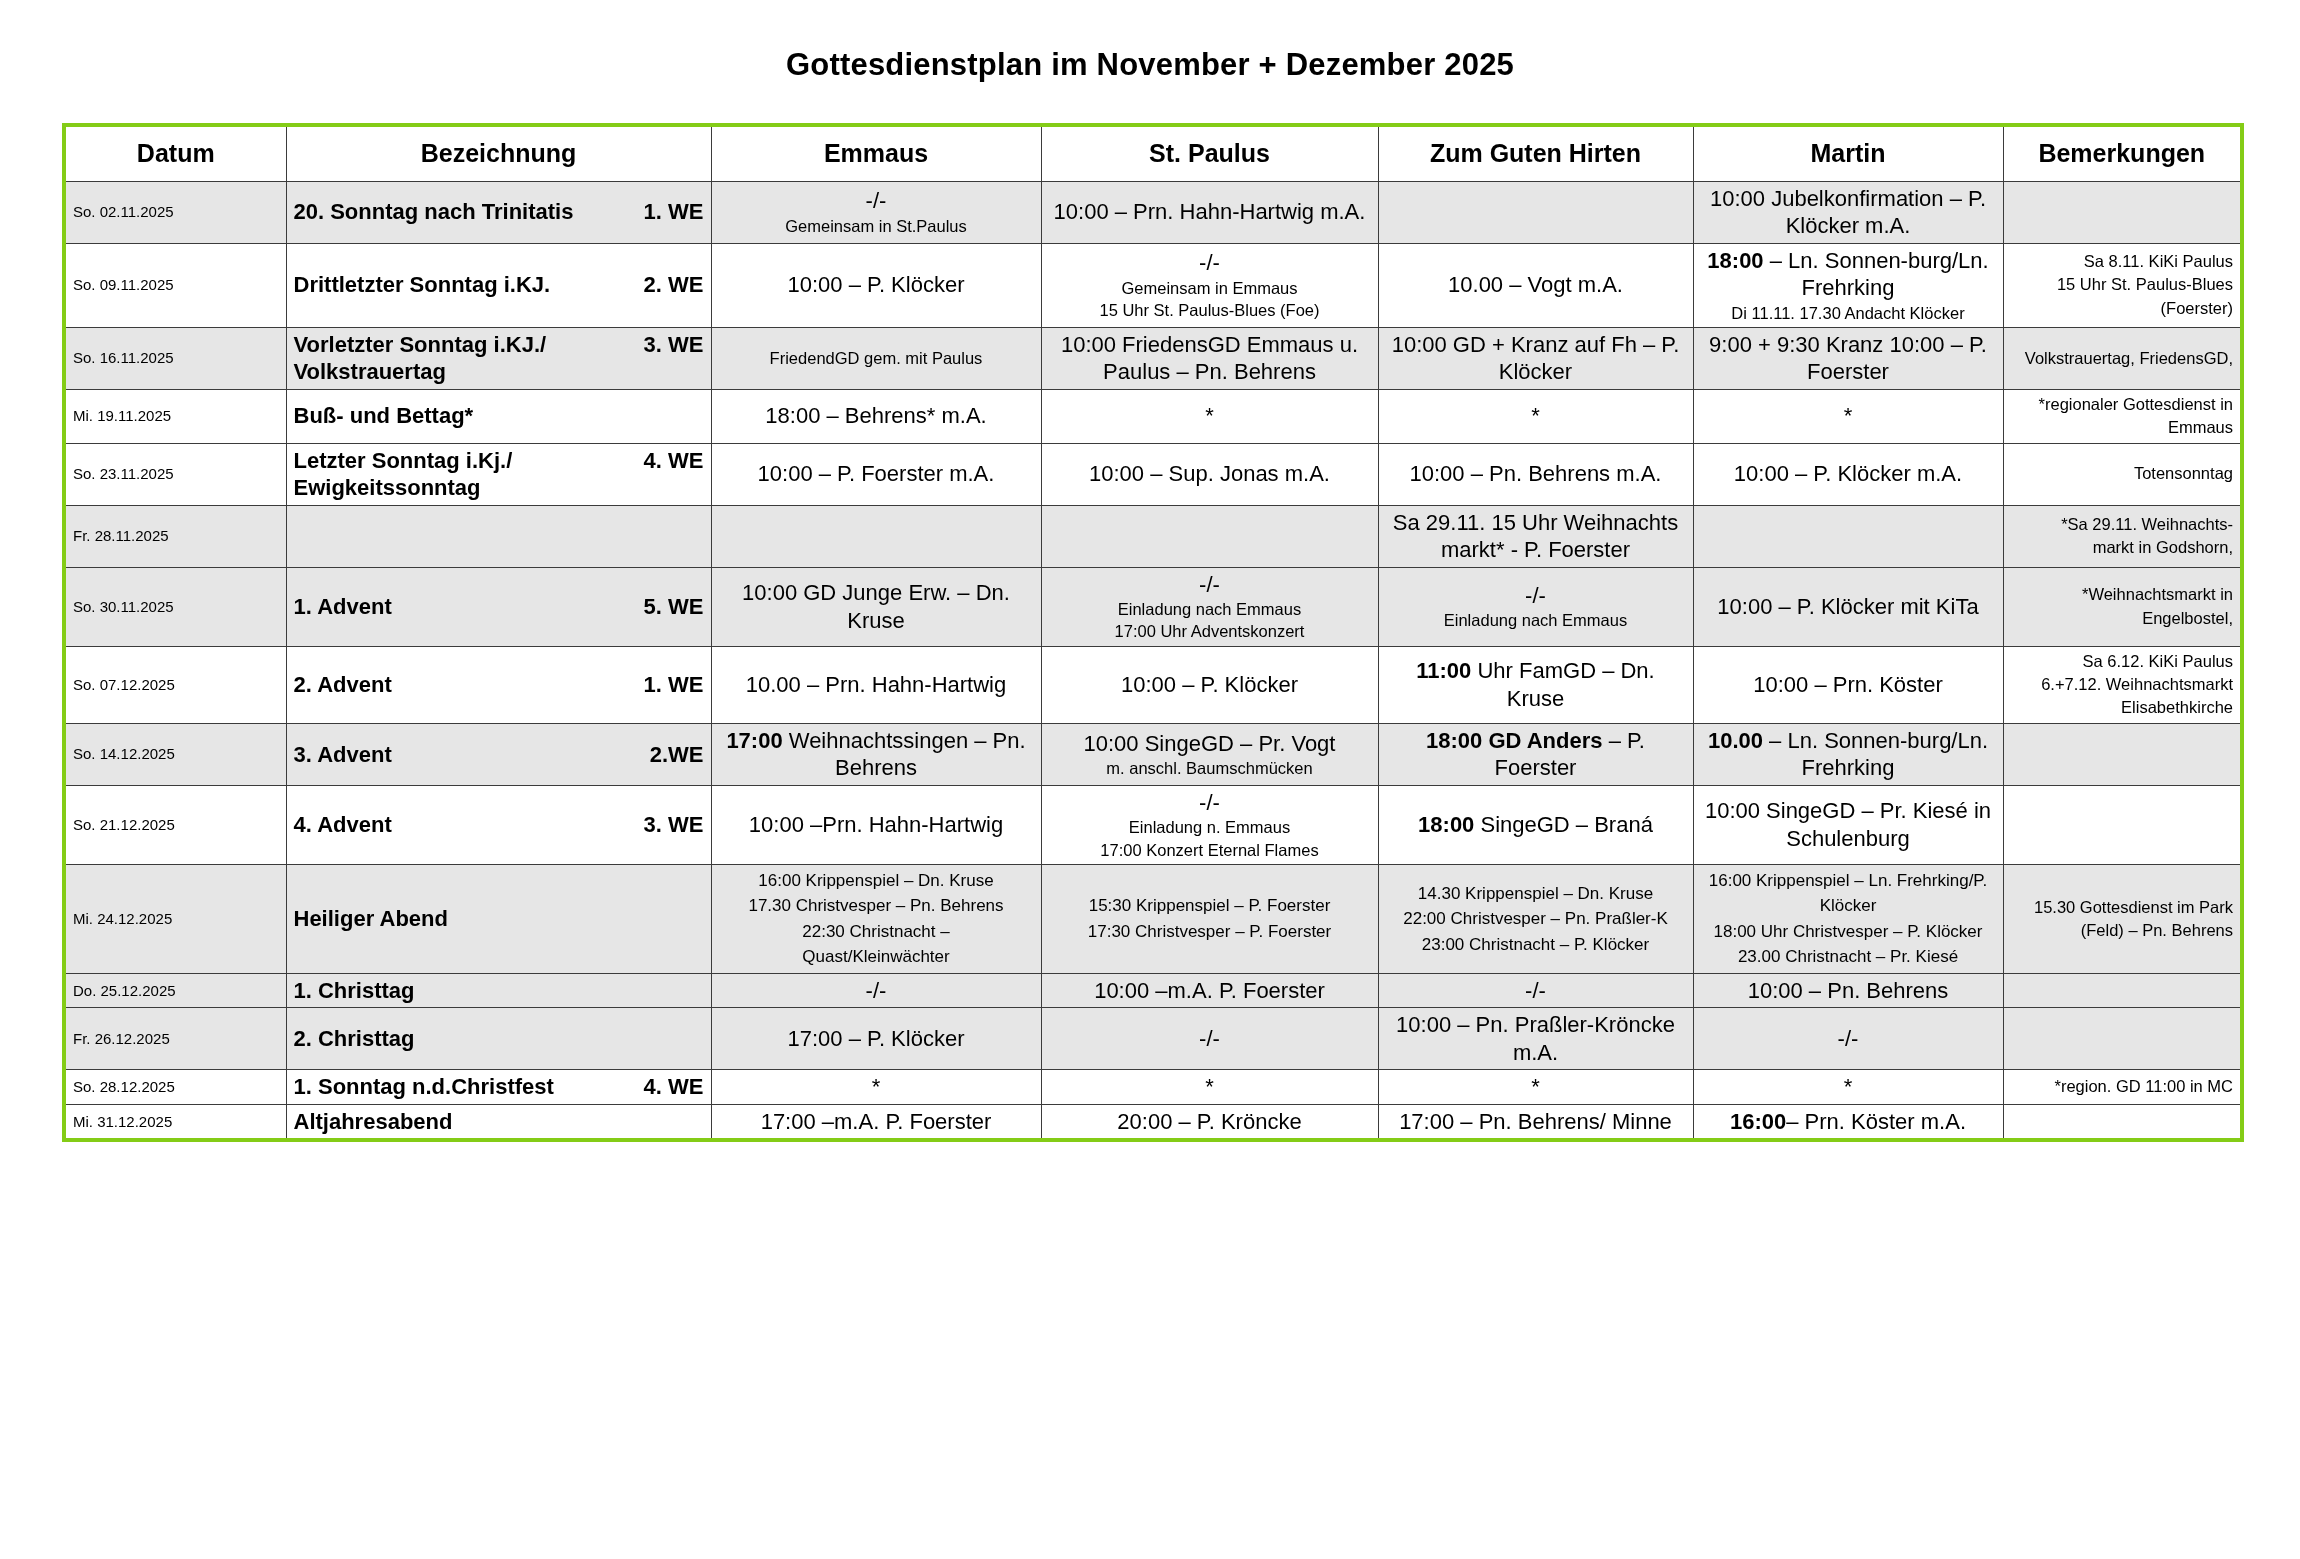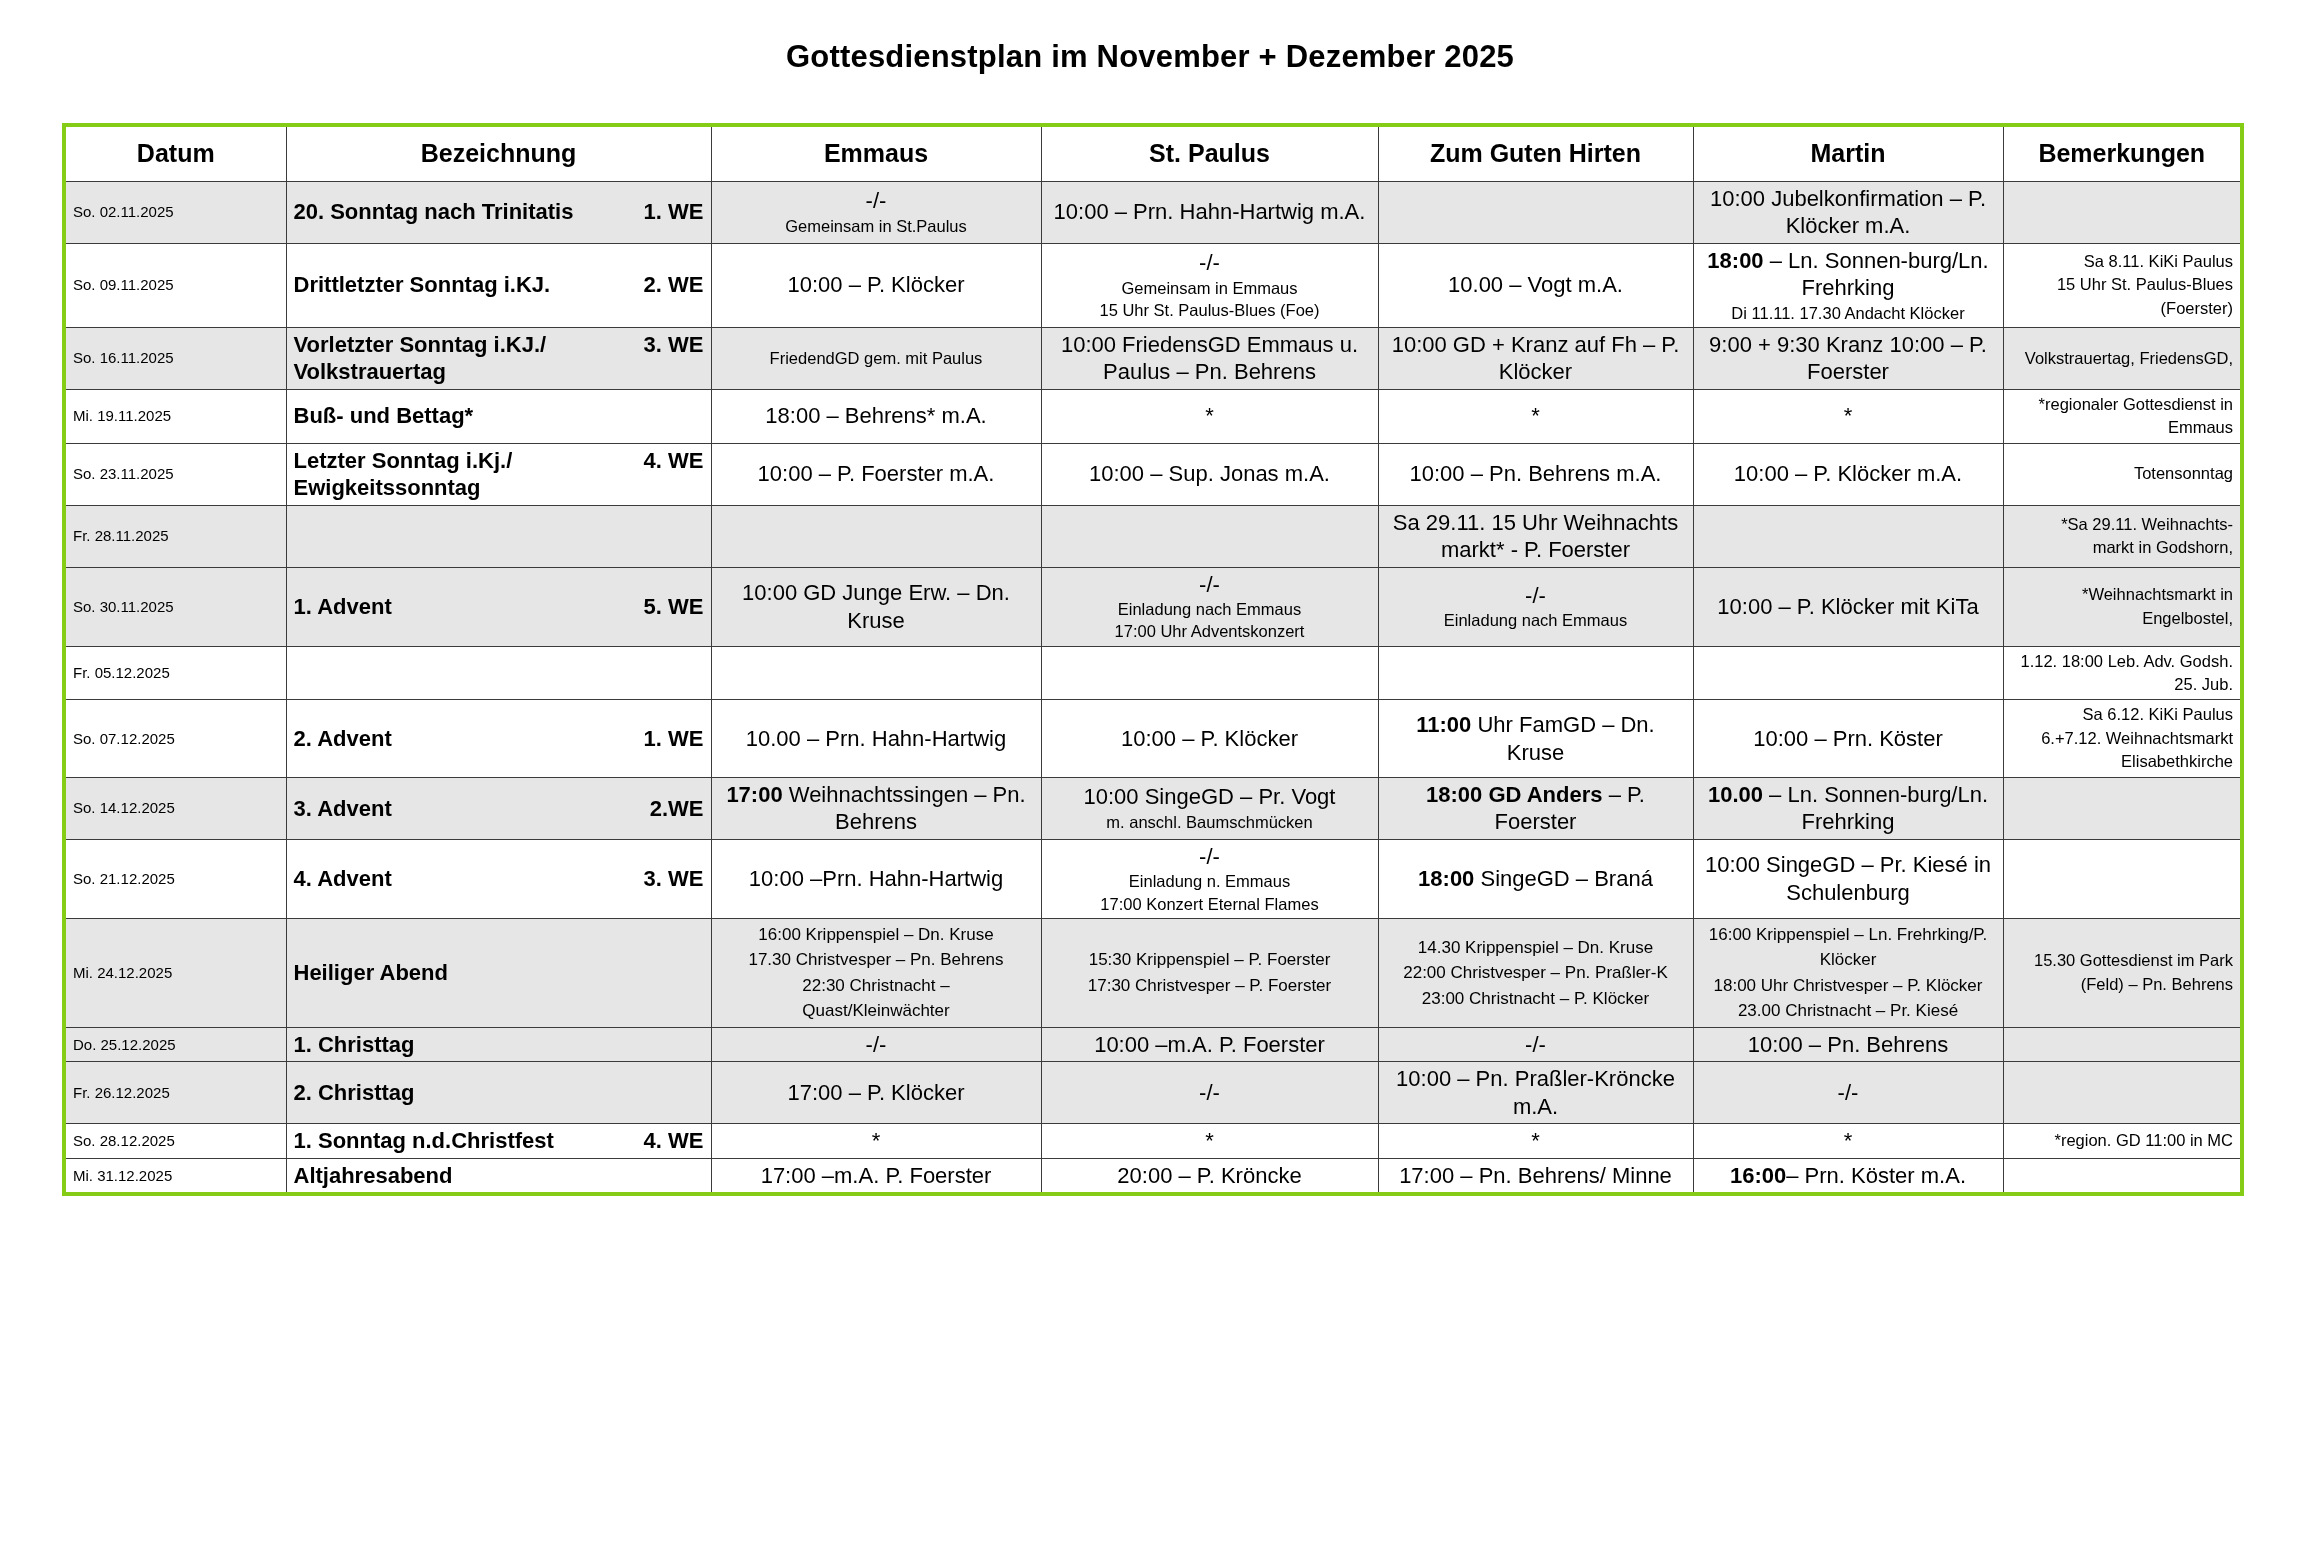--- a/index.html
+++ b/index.html
@@ -13,21 +13,21 @@
     height: 1559px;
     font-family: "Liberation Sans", sans-serif;
     color: #000000;
     -webkit-font-smoothing: antialiased;
   }
   #page {
     position: relative;
     width: 2300px;
     height: 1395px;
     box-sizing: border-box;
-    padding: 8px;
+    padding: 16px;
   }
   #doc-title {
     text-align: center;
     font-size: 31px;
     font-weight: bold;
     letter-spacing: 0.2px;
     margin: 0;
     padding-top: 30px;
     padding-bottom: 0;
     line-height: 1.2;
@@ -300,32 +300,20 @@
             </td>
             <td class="cell">
               <div class="">10:00 – P. Klöcker mit KiTa</div>
             </td>
             <td class="bem">
               <div>*Weihnachtsmarkt in</div>
               <div>Engelbostel,</div>
             </td>
           </tr>
           <tr class="plain">
-            <td class="datum">Fr. 05.12.2025</td>
-            <td class="bez"></td>
-            <td class="cell"></td>
-            <td class="cell"></td>
-            <td class="cell"></td>
-            <td class="cell"></td>
-            <td class="bem">
-              <div>1.12. 18:00 Leb. Adv. Godsh.</div>
-              <div>25. Jub.</div>
-            </td>
-          </tr>
-          <tr class="plain">
             <td class="datum">So. 07.12.2025</td>
             <td class="bez"><span>2. Advent</span><span class="we">1. WE</span></td>
             <td class="cell">
               <div class="">10.00 – Prn. Hahn-Hartwig</div>
             </td>
             <td class="cell">
               <div class="">10:00 – P. Klöcker</div>
             </td>
             <td class="cell">
               <div><span class="b">11:00</span> Uhr FamGD – Dn. Kruse</div>

